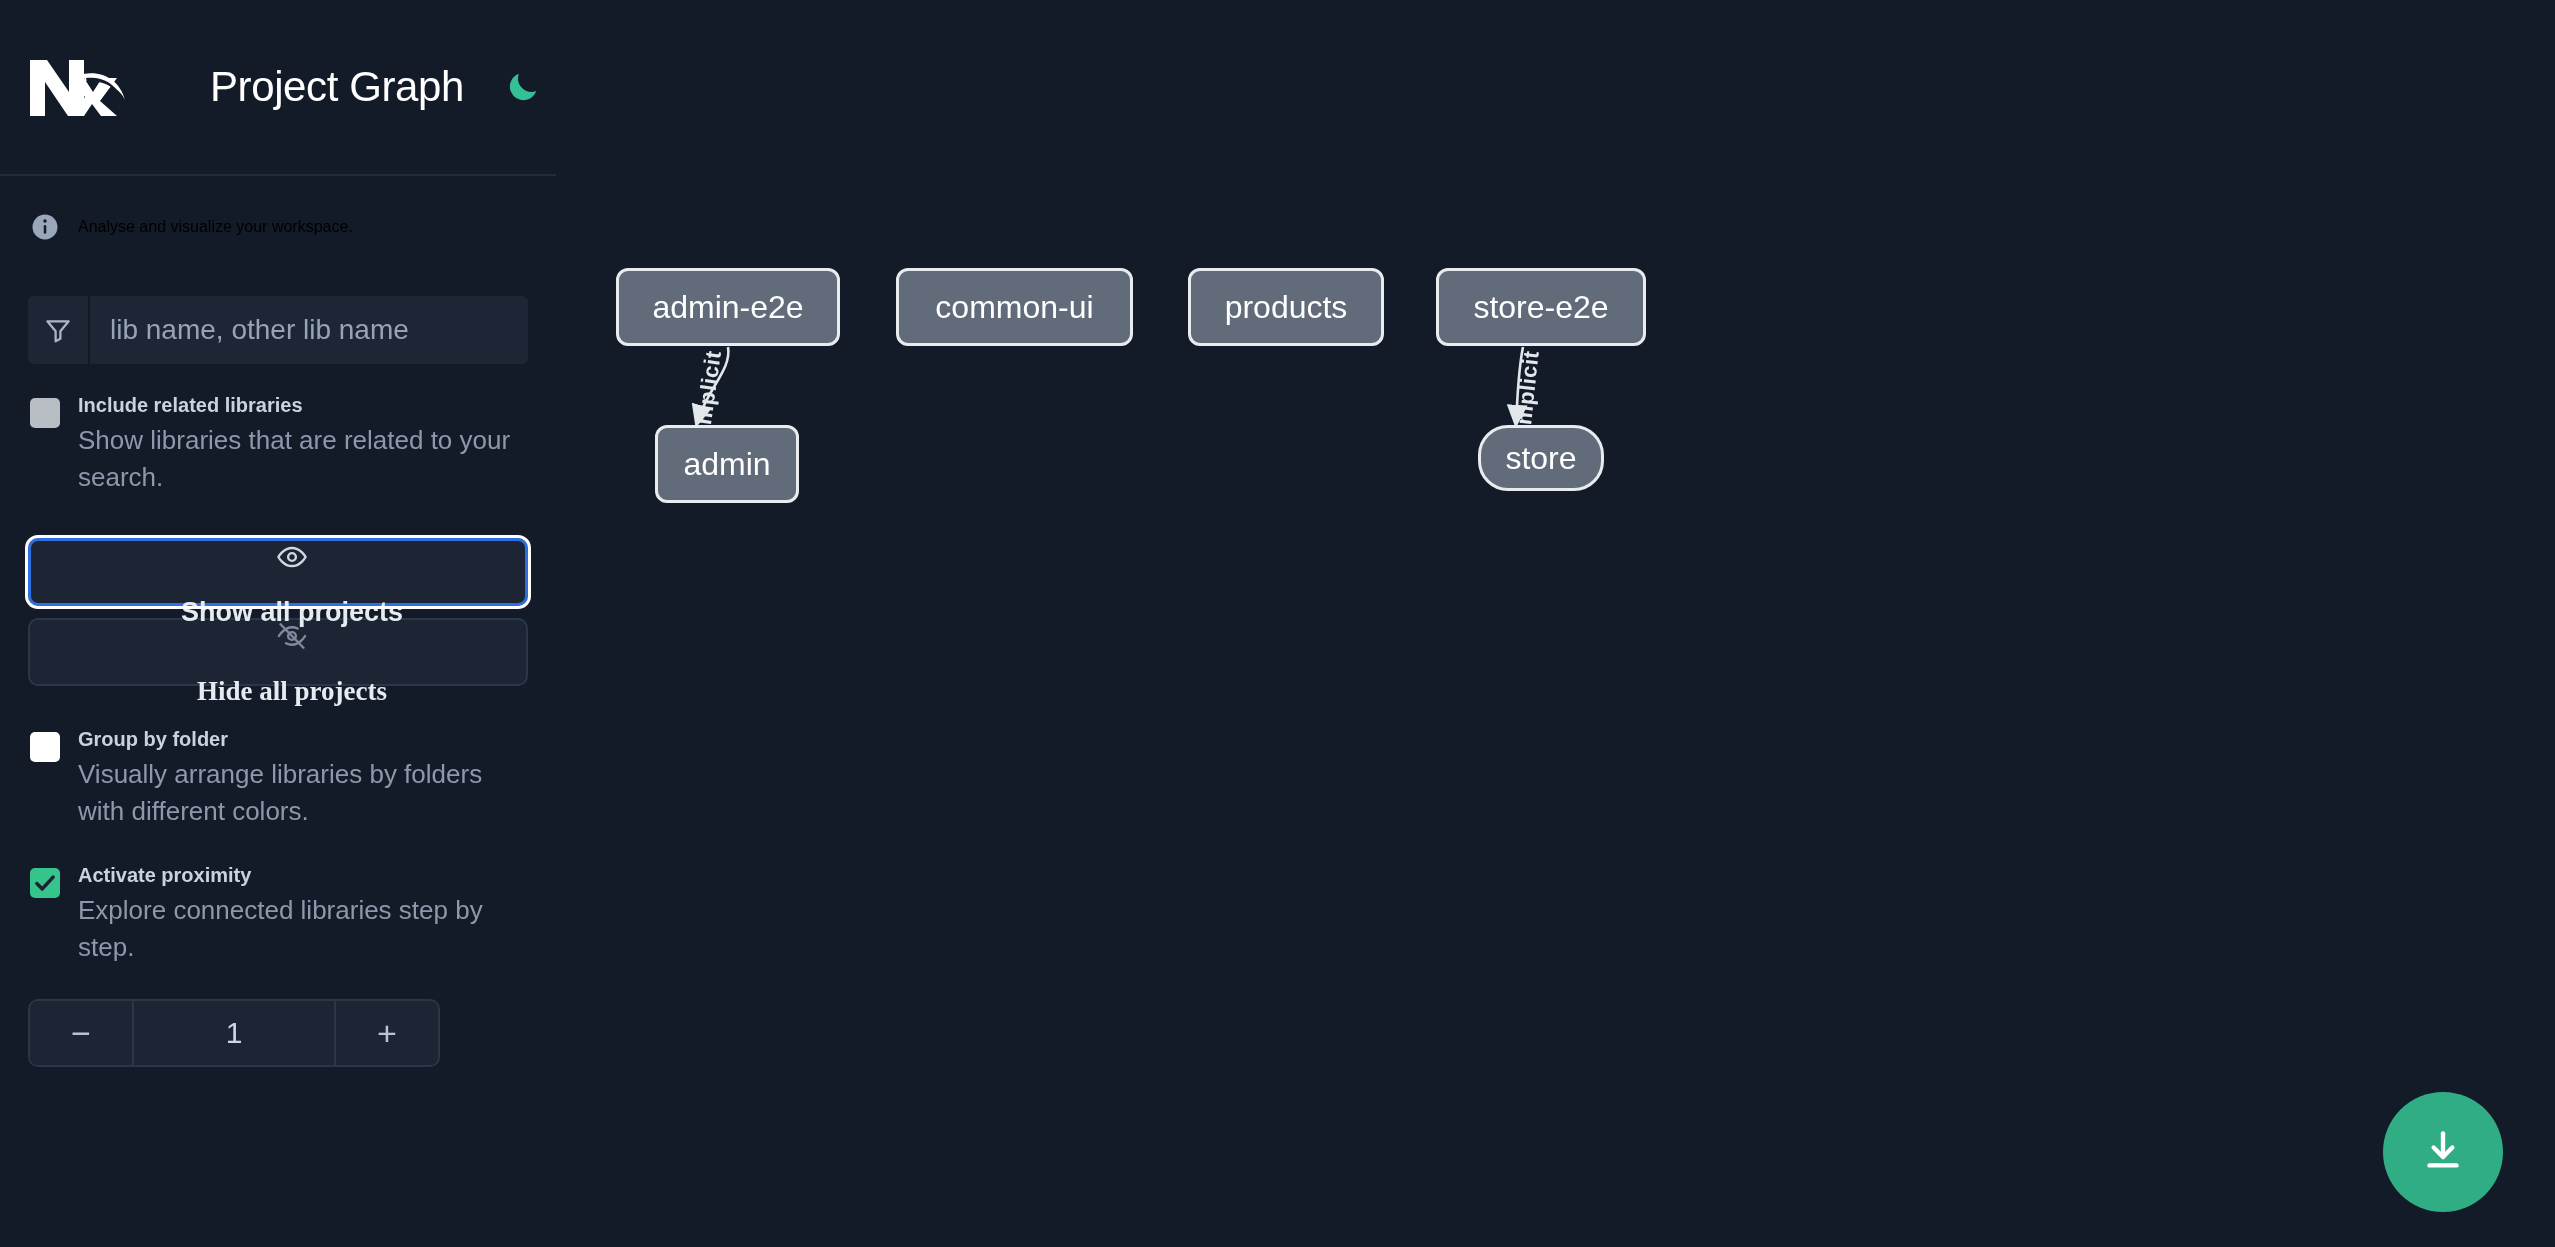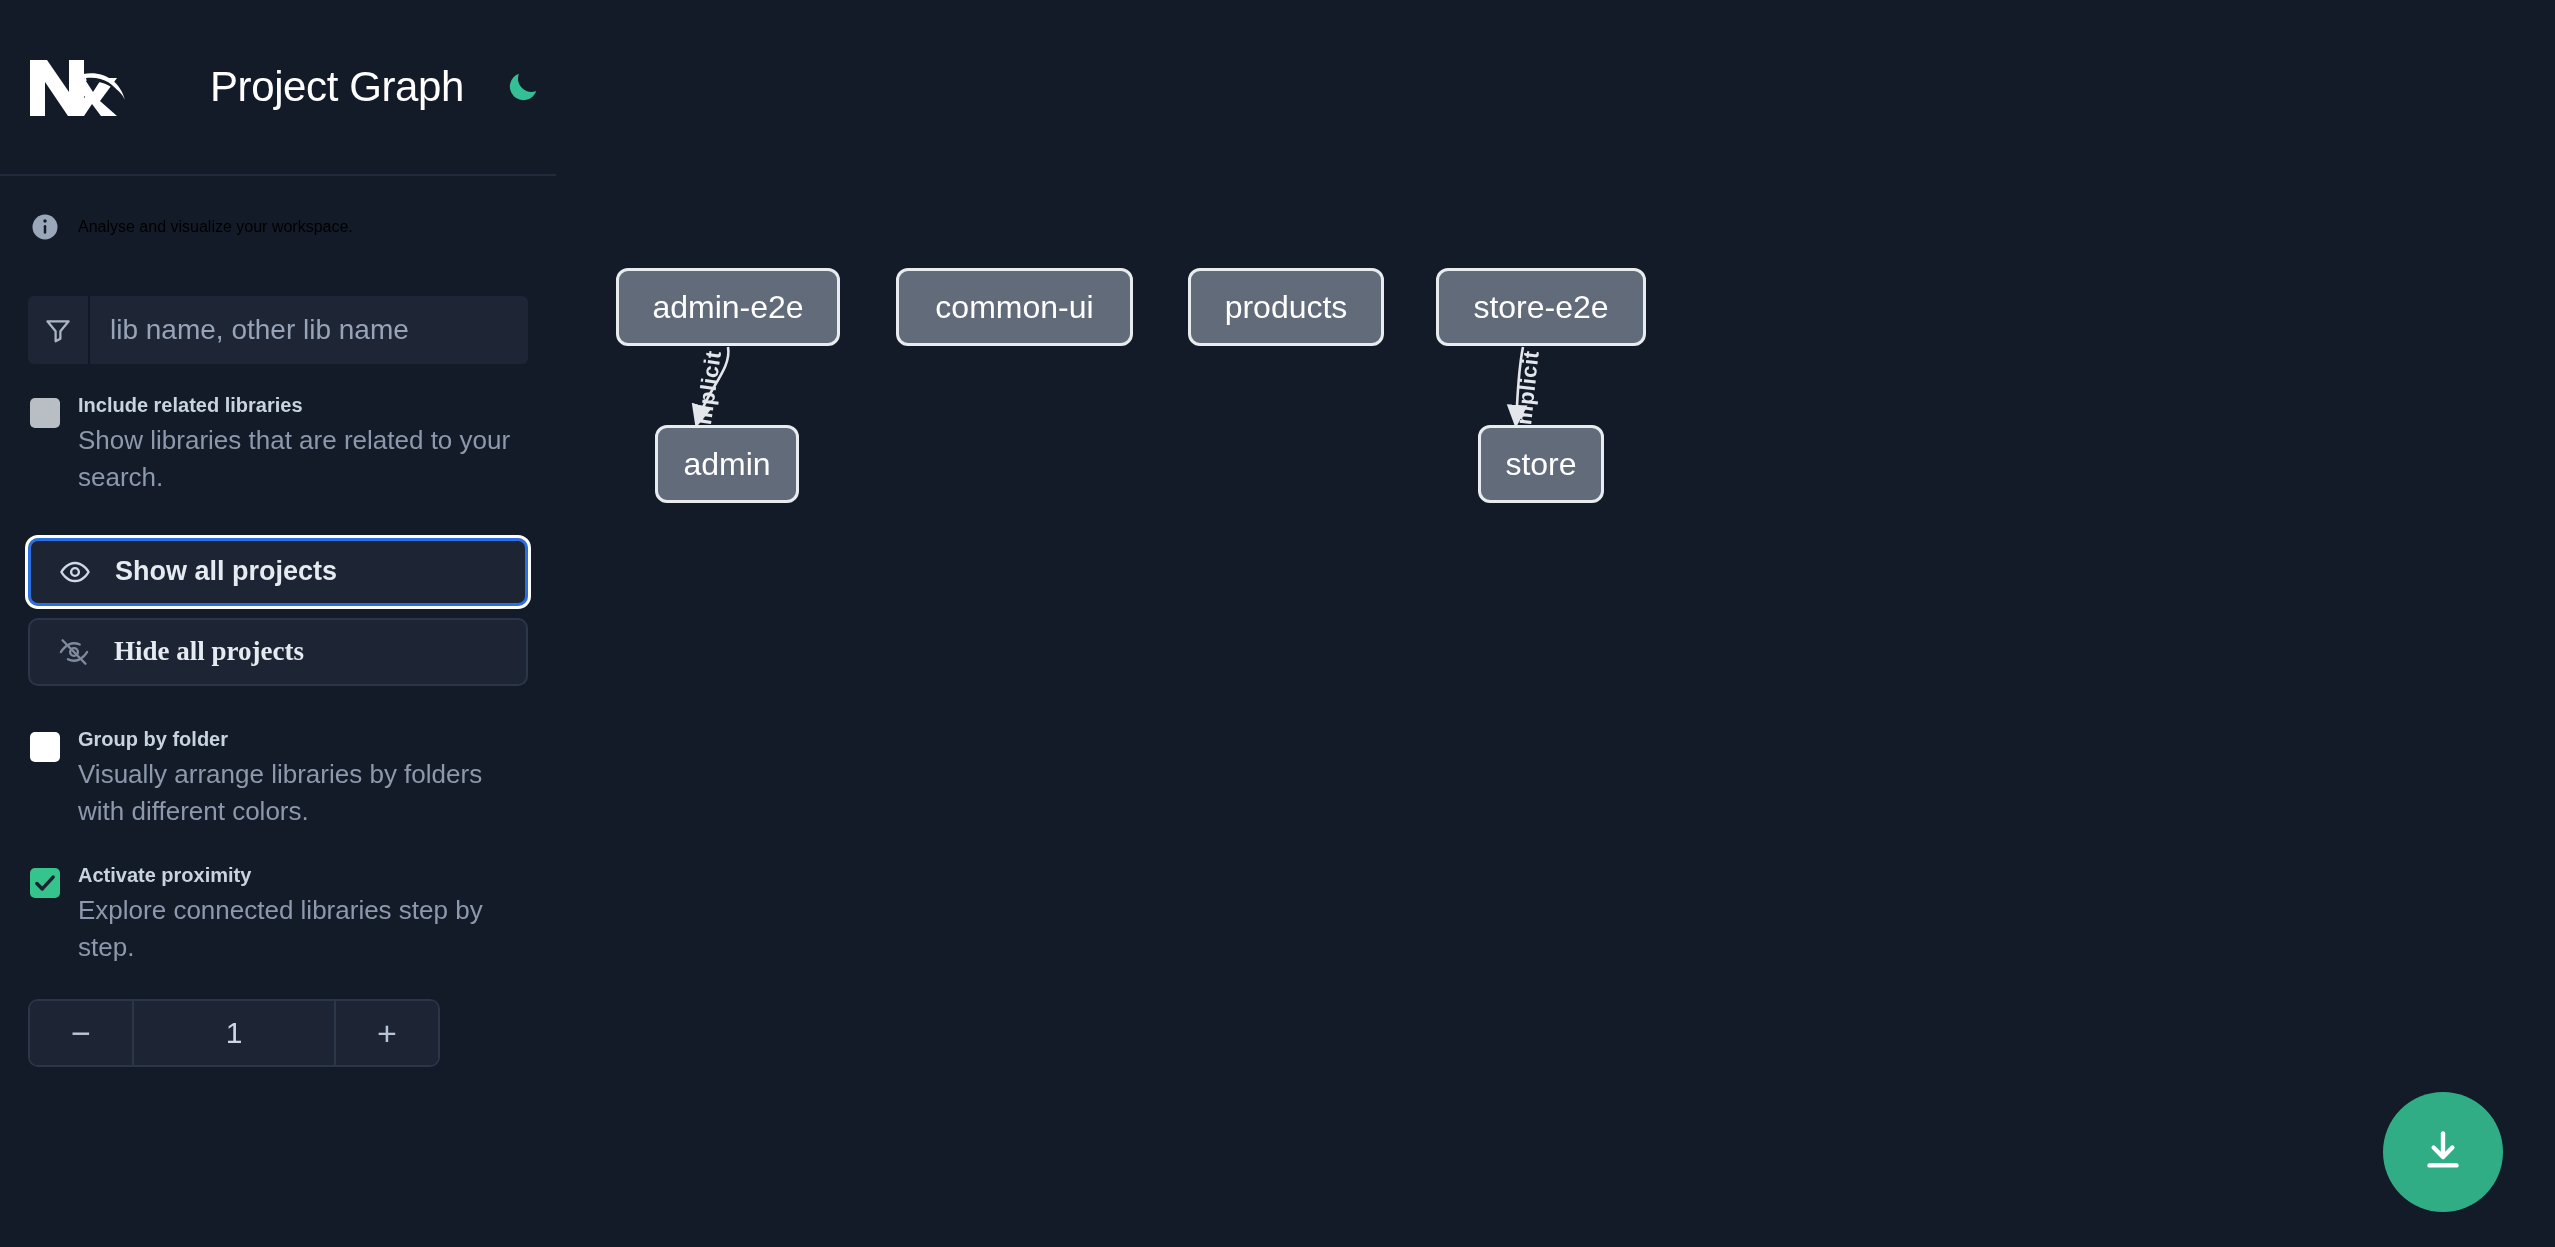--- a/index.html
+++ b/index.html
@@ -159,20 +159,21 @@
     border-radius: 10px;
     display: flex;
     align-items: center;
     gap: 24px;
     padding-left: 28px;
     cursor: pointer;
     background: #1d2535;
     color: #e6ebf2;
     font-size: 27px;
     font-weight: 700;
+    flex-direction: column;
   }
   .btn-showall {
     margin-top: 42px;
     border: 3px solid #2b6fe0;
     outline: 3px solid #ffffff;
     outline-offset: 0px;
   }
   .btn-hideall {
     margin-top: 12px;
     border: 2px solid #2b3649;
@@ -413,21 +414,21 @@
     </svg>
 
     <div class="edge-label" style="left:112px; top:378px; transform:rotate(-82deg);">implicit</div>
     <div class="edge-label" style="left:931px; top:378px; transform:rotate(-84deg);">implicit</div>
 
     <div class="node" style="left:60px; top:268px; width:224px; height:78px;">admin-e2e</div>
     <div class="node" style="left:340px; top:268px; width:237px; height:78px;">common-ui</div>
     <div class="node" style="left:632px; top:268px; width:196px; height:78px;">products</div>
     <div class="node" style="left:880px; top:268px; width:210px; height:78px;">store-e2e</div>
     <div class="node" style="left:99px; top:425px; width:144px; height:78px;">admin</div>
-    <div class="node" style="left:922px; top:425px; width:126px; height:78px;">store</div>
+    <div class="node" style="left:922px; top:425px; width:126px; height:66px;border-radius:30px;">store</div>
 
     <div class="fab">
       <span>
         <svg width="50" height="50" viewBox="0 0 24 24" fill="none" stroke="#ffffff" stroke-width="2.1" stroke-linecap="round" stroke-linejoin="round" xmlns="http://www.w3.org/2000/svg">
           <line x1="12" y1="4" x2="12" y2="15"></line>
           <polyline points="7.5,10.8 12,15.4 16.5,10.8"></polyline>
           <line x1="5.5" y1="19.4" x2="18.5" y2="19.4"></line>
         </svg>
       </span>
     </div>

